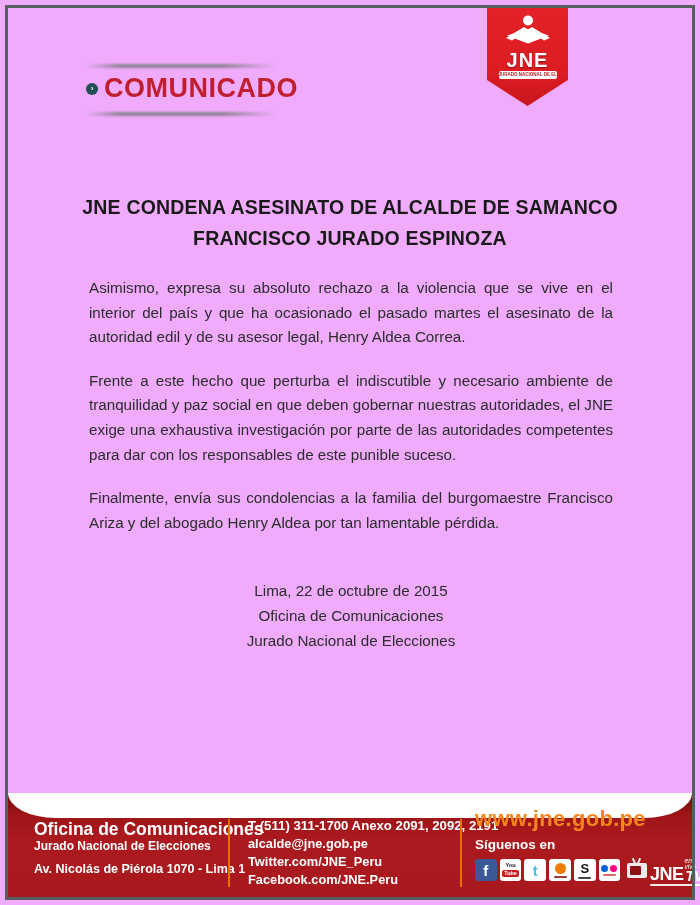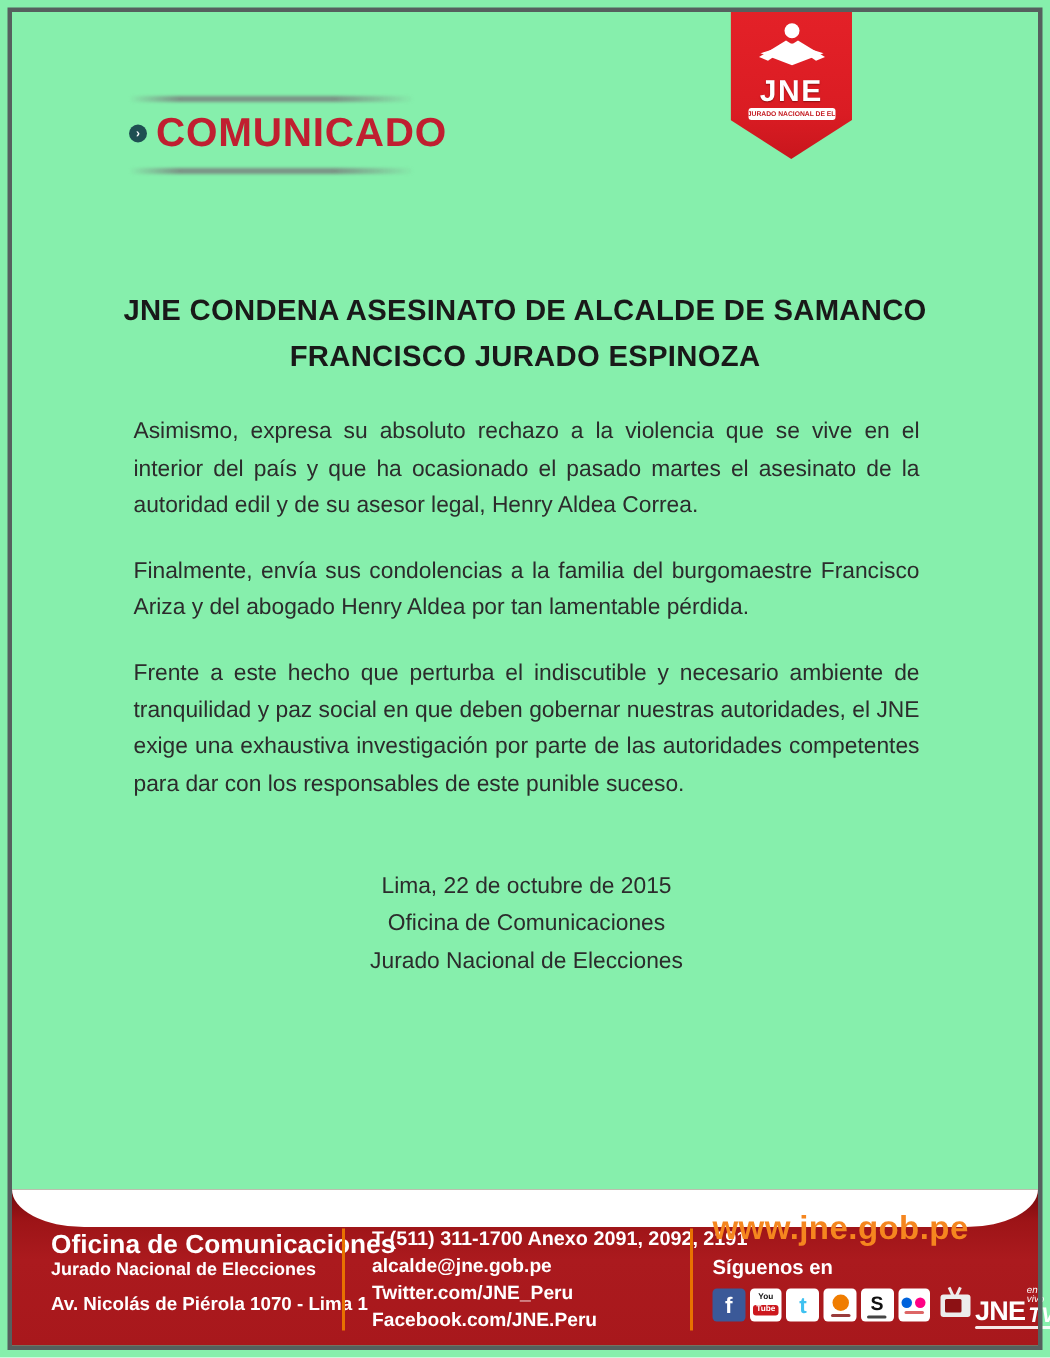--- a/index.html
+++ b/index.html
@@ -1,17 +1,17 @@
 <!DOCTYPE html>
 <html><head>
 <meta charset="utf-8">
 <style>
   html,body{margin:0;padding:0;background:#fff;}
   .page{
-    position:relative;width:700px;height:905px;background:#86efac;
+    position:relative;width:700px;height:905px;background:#f0abfc;
     font-family:"Liberation Sans",sans-serif;overflow:hidden;
   }
   .frame{position:absolute;inset:5px;border:3px solid #55605e;pointer-events:none;z-index:40;}
 
   
   .ribbon{
     position:absolute;left:487px;top:6px;width:81px;height:100px;z-index:30;
     background:linear-gradient(180deg,#e42128 0%,#da1c23 70%,#c8161d 100%);
     clip-path:polygon(0 0,100% 0,100% 74%,50% 100%,0 74%);
     text-align:center;
@@ -114,22 +114,22 @@
     <div class="grad-line gl-bottom"></div>
   </div>
 
   <div class="doc-title">
     <div>JNE CONDENA ASESINATO DE ALCALDE DE SAMANCO</div>
     <div>FRANCISCO JURADO ESPINOZA</div>
   </div>
 
   <div class="content">
     <p>Asimismo, expresa su absoluto rechazo a la violencia que se vive en el interior del país y que ha ocasionado el pasado martes el asesinato de la autoridad edil y de su asesor legal, Henry Aldea Correa.</p>
+    <p>Frente a este hecho que perturba el indiscutible y necesario ambiente de tranquilidad y paz social en que deben gobernar nuestras autoridades, el JNE exige una exhaustiva investigación por parte de las autoridades competentes para dar con los responsables de este punible suceso.</p>
     <p>Finalmente, envía sus condolencias a la familia del burgomaestre Francisco Ariza y del abogado Henry Aldea por tan lamentable pérdida.</p>
-    <p>Frente a este hecho que perturba el indiscutible y necesario ambiente de tranquilidad y paz social en que deben gobernar nuestras autoridades, el JNE exige una exhaustiva investigación por parte de las autoridades competentes para dar con los responsables de este punible suceso.</p>
     <div class="signature">
       <p>Lima, 22 de octubre de 2015</p>
       <p>Oficina de Comunicaciones</p>
       <p>Jurado Nacional de Elecciones</p>
     </div>
   </div>
 
   <div class="footer">
     <div class="footer-cap"></div>
 

